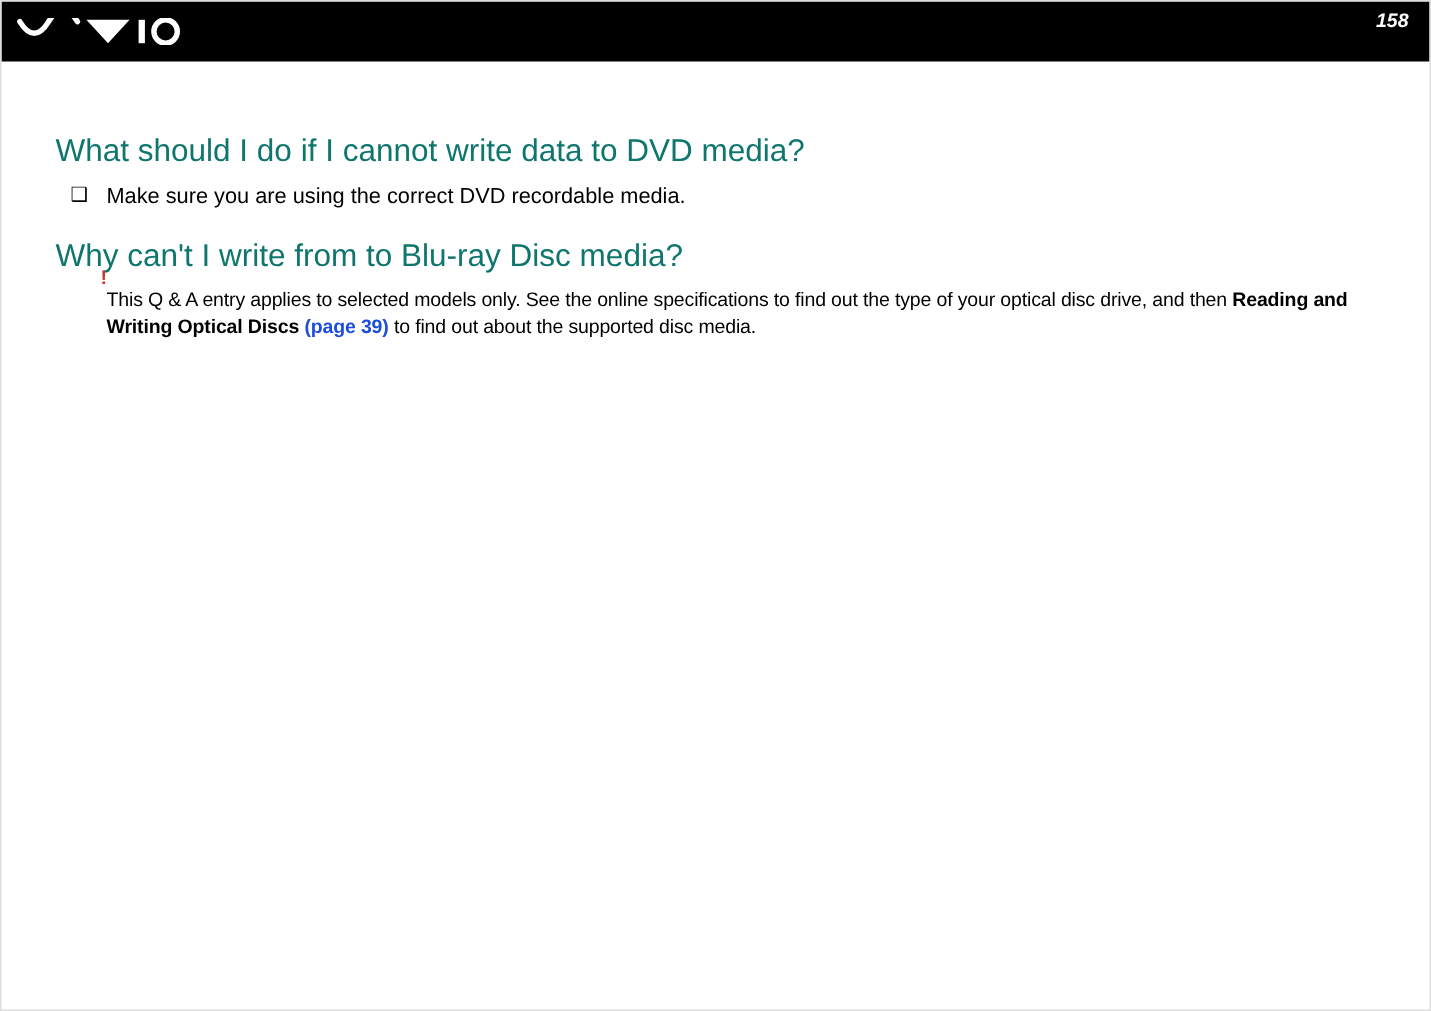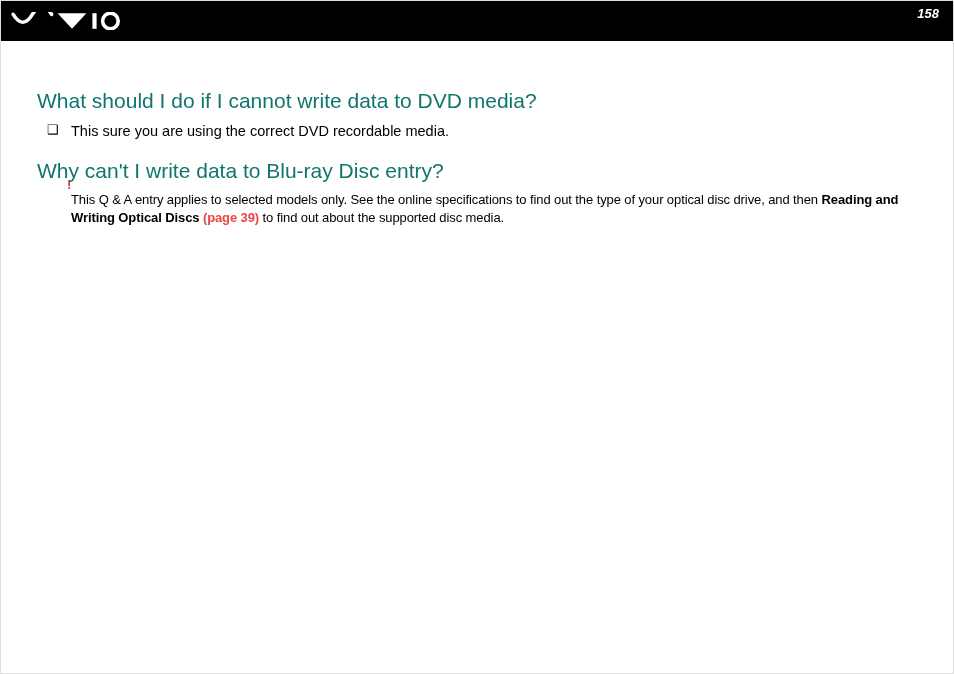--- a/index.html
+++ b/index.html
@@ -108,21 +108,21 @@
     top: -15px;
     color: #c33;
     font-weight: bold;
     font-size: 13px;
   }
   .note .condensed {
     font-stretch: condensed;
     letter-spacing: -0.1px;
   }
   .note b { font-weight: bold; }
-  .note .pglink { color: #ef4444; font-weight: bold; }
+  .note .pglink { color: #1d4ed8; font-weight: bold; }
 </style>
 </head>
 <body>
 
 <div class="header">
   <div class="logo">
     <svg viewBox="0 0 180 30" width="110" fill="#fff">
       <path d="M2 4 Q 18 30 34 4 Q 50 -22 66 4" stroke="#fff" stroke-width="6" fill="none" stroke-linecap="round"></path>
       <path d="M76 2 L100 28 L124 2 Z" fill="#fff"></path>
       <rect x="134" y="2" width="7" height="26" fill="#fff"></rect>
@@ -136,24 +136,24 @@
       <span class="tri tri-right"></span>
     </div>
     <div class="section-label">Troubleshooting</div>
   </div>
 </div>
 
 <div class="content">
 
   <h2>What should I do if I cannot write data to DVD media?</h2>
   <ul>
-    <li>This sure you are using the correct DVD recordable media.</li>
+    <li>Make sure you are using the correct DVD recordable media.</li>
   </ul>
 
-  <h2>Why can't I write data to Blu-ray Disc entry?</h2>
+  <h2>Why can't I write from to Blu-ray Disc media?</h2>
 
   <div class="note">
     <span class="bang">!</span>
     <span class="condensed">
       <span>This Q &amp; A entry applies to selected models only. See the online specifications to find out the type of your optical disc drive, and then </span><b>Reading and Writing Optical Discs </b><span class="pglink">(page 39)</span><span> to find out about the supported disc media.</span>
     </span>
   </div>
 
   <ul>
   </ul>

